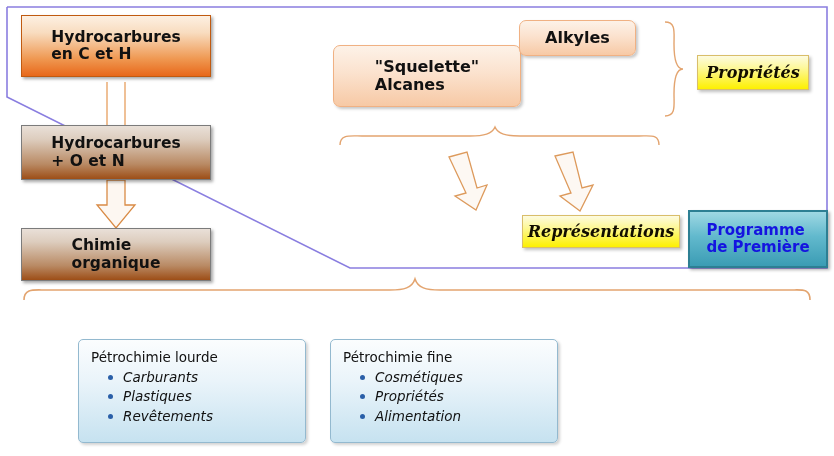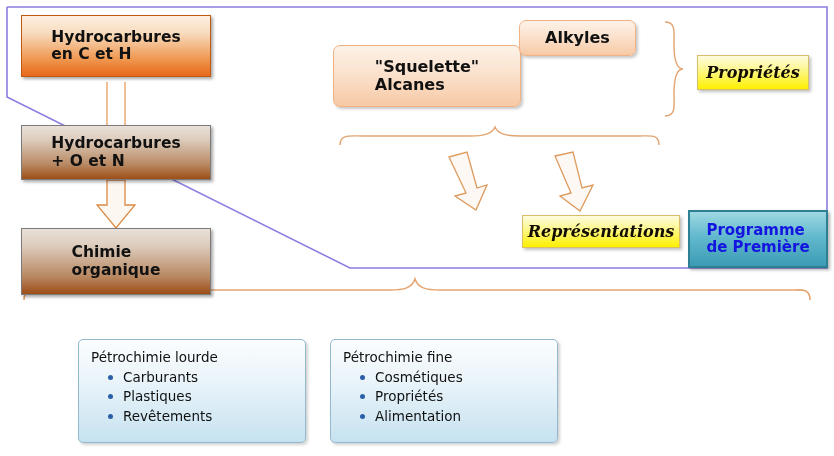--- a/index.html
+++ b/index.html
@@ -82,21 +82,21 @@
     background:linear-gradient(to bottom,#fbfdfe 0%,#eaf4fa 40%,#c6e2f0 100%);
     border:1px solid #93b9cf;
     border-radius:5px;
     box-shadow:2px 2px 3px rgba(0,0,0,.18);
     padding:9px 10px 6px 12px;
     color:#111111;
     font-size:13.5px;
   }
   .card-title{font-size:13.5px;margin-bottom:2px;}
   .card-ul{list-style:none;margin:0;padding:0 0 0 17px;}
-  .card-li{position:relative;padding-left:15px;margin-top:3.5px;font-size:13.5px;}
+  .card-li{position:relative;padding-left:15px;margin-top:3.5px;font-size:13.5px;font-style:italic;}
   .bullet-dot{
     position:absolute;left:0;top:6px;width:5px;height:5px;border-radius:50%;
     background:#2a5fa8;
   }
 
   
   .connectors{position:absolute;left:0;top:0;width:834px;height:456px;pointer-events:none;}
 </style>
 </head>
 <body>
@@ -137,21 +137,21 @@
   <div class="node box-orange" style="left:21px;top:15px;width:190px;height:62px;">
     <span>Hydrocarbures
 en C et H</span>
   </div>
 
   <div class="node box-brown" style="left:21px;top:125px;width:190px;height:55px;">
     <span>Hydrocarbures
 + O et N</span>
   </div>
 
-  <div class="node box-brown" style="left:21px;top:228px;width:190px;height:67px;">
+  <div class="node box-brown" style="left:21px;top:228px;width:190px;height:53px;">
     <span>Chimie
 organique</span>
   </div>
 
   <div class="node box-peach" style="left:333px;top:45px;width:188px;height:62px;">
     <span>"Squelette"
 Alcanes</span>
   </div>
 
   <div class="node box-peach" style="left:519px;top:20px;width:117px;height:36px;">

